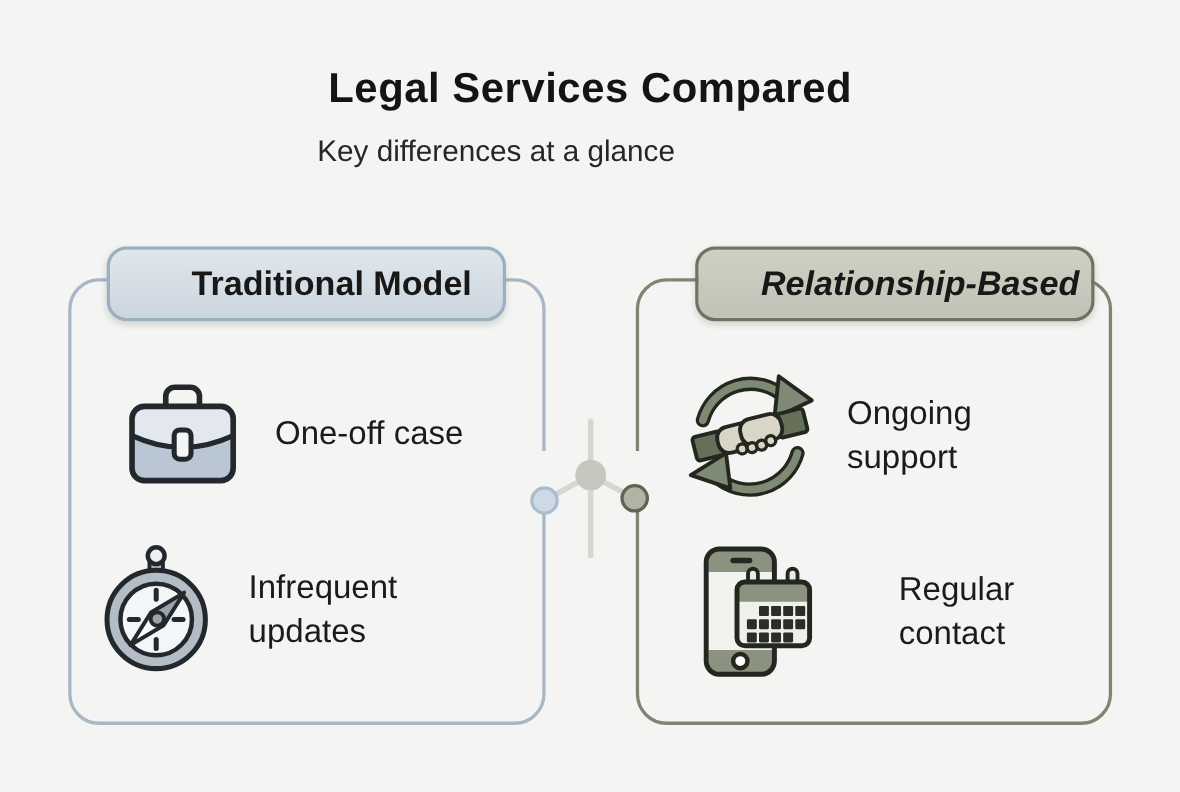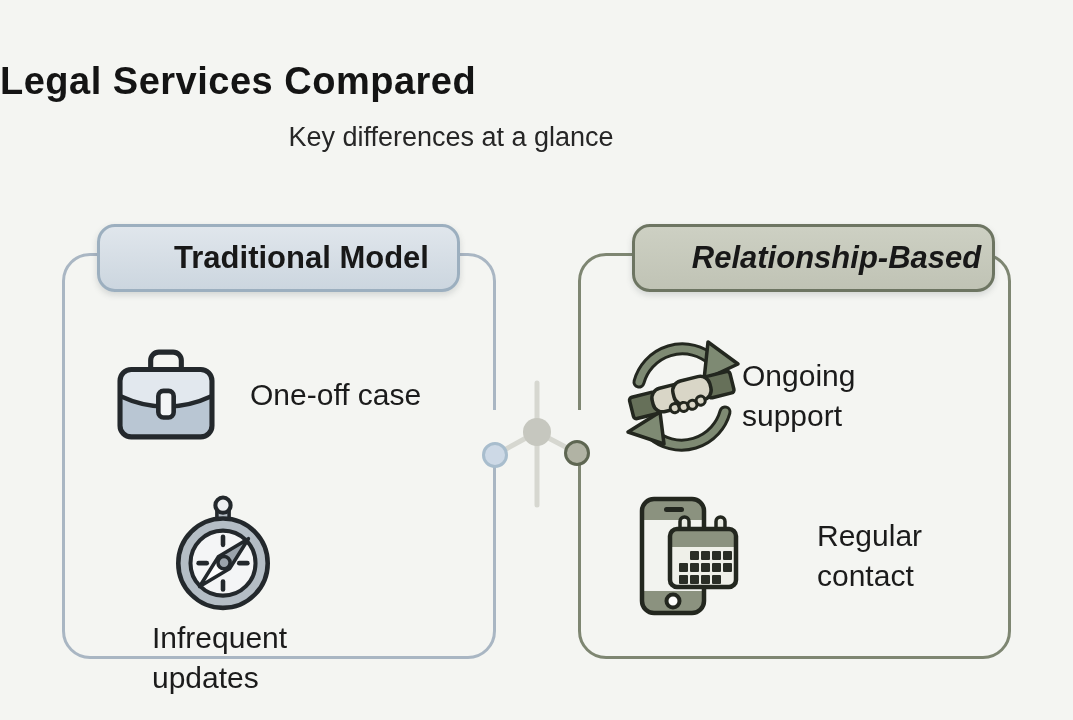--- a/index.html
+++ b/index.html
@@ -8,21 +8,21 @@
     background:#f4f5f2;
     font-family:"Liberation Sans","DejaVu Sans",sans-serif;
     position:relative;overflow:hidden;
     color:#1b1b1b;
   }
   .canvas{position:absolute;inset:0;}
 
   
   .title{
     position:absolute;left:0;top:60px;width:1073px;
-    text-align:left;font-size:38px;font-weight:700;
+    text-align:center;font-size:38px;font-weight:700;
     letter-spacing:.5px;color:#141414;
   }
   .subtitle{
     position:absolute;left:0;top:122px;width:902px;
     text-align:center;font-size:27px;font-weight:400;color:#262626;
   }
 
   
   .panel{
     position:absolute;top:253px;height:406px;width:434px;
@@ -60,26 +60,26 @@
 
   
   .row{position:absolute;display:flex;align-items:center;}
   .row .icon-box{flex:0 0 auto;display:flex;align-items:center;justify-content:center;}
   .row .label{
     font-size:30px;font-weight:500;color:#1b1b1b;line-height:1.32;
   }
   .row.l1{left:114px;top:348px;}
   .row.l1 .icon-box{width:104px;height:94px;}
   .row.l1 .label{margin-left:32px;max-width:230px;}
-  .row.l2{left:118px;top:492px;flex-direction:column;}
+  .row.l2{left:92px;top:492px;}
   .row.l2 .icon-box{width:100px;height:126px;}
   .row.l2 .label{margin-left:34px;max-width:175px;}
   .row.r1{left:622px;top:334px;}
   .row.r1 .icon-box{width:120px;height:124px;}
-  .row.r1 .label{max-width:160px;}
+  .row.r1 .label{margin-left:28px;max-width:160px;}
   .row.r2{left:634px;top:494px;gap:43px;}
   .row.r2 .icon-box{width:108px;height:124px;}
   .row.r2 .label{margin-left:32px;max-width:160px;}
 </style>
 </head>
 <body>
 
 <div class="canvas">
 
   <div class="title">Legal Services Compared</div>

